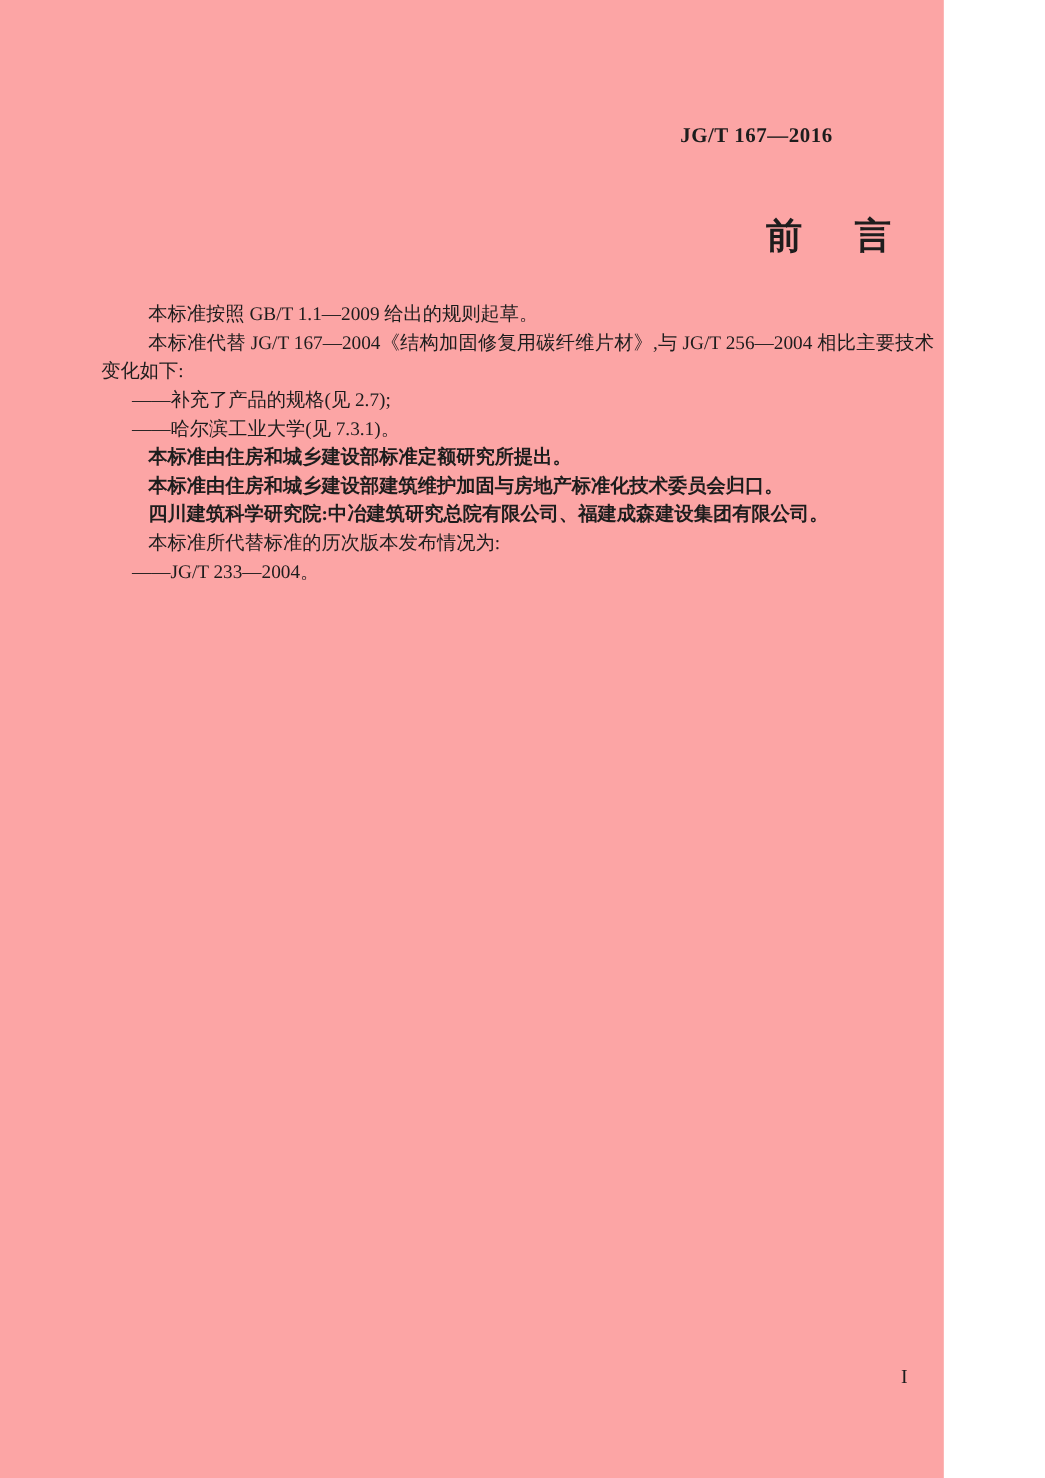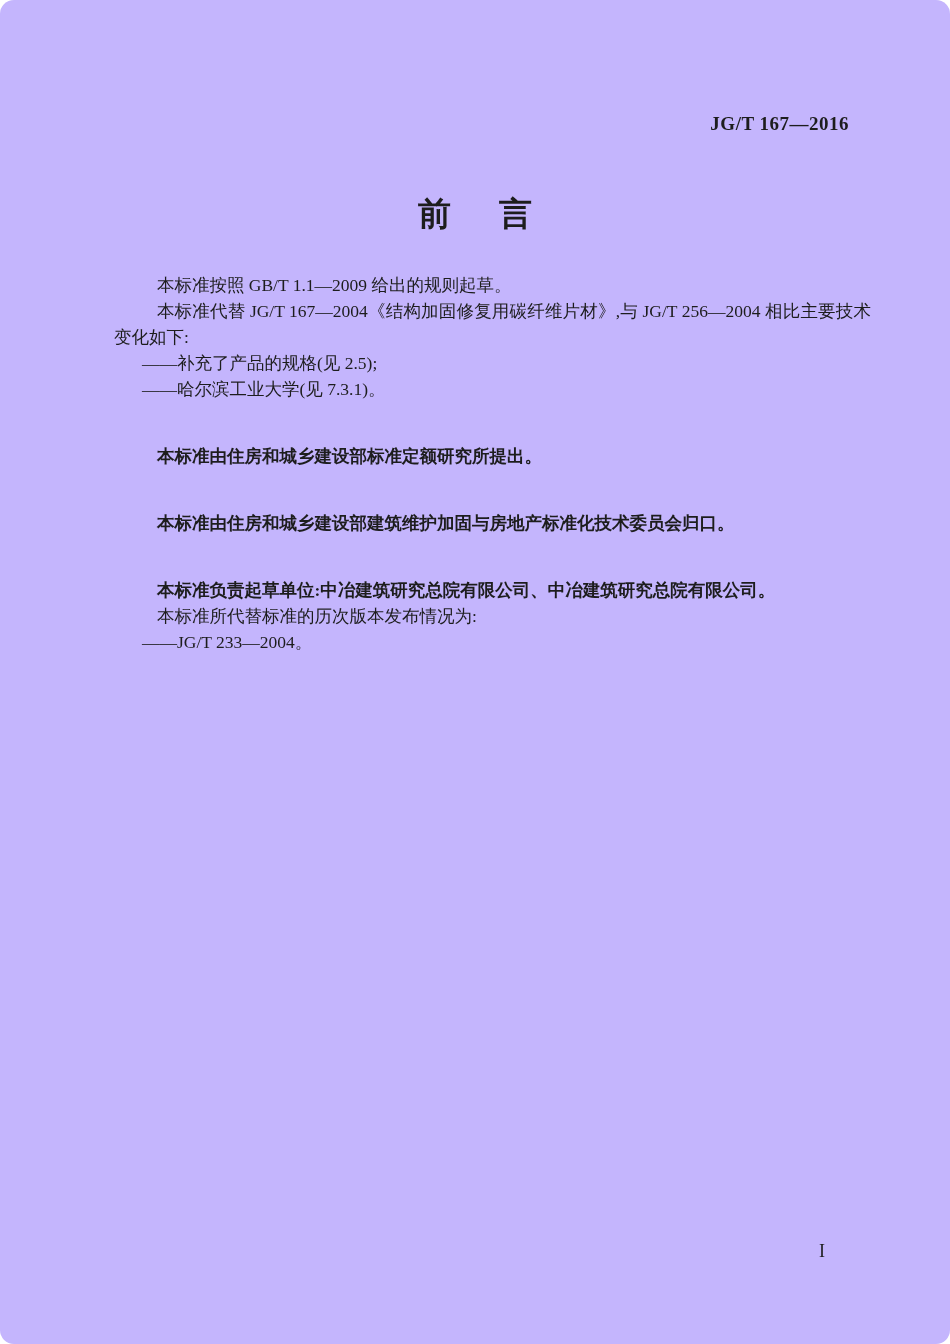--- a/index.html
+++ b/index.html
@@ -5,67 +5,65 @@
   * { margin: 0; padding: 0; box-sizing: border-box; }
   html, body {
     width: 950px;
     height: 1344px;
     background: #ffffff;
     font-family: "Liberation Serif", "DejaVu Serif", serif;
     color: #1d1d1d;
   }
   .page {
     position: relative;
-    width: 950px;
+    width: 858px;
     height: 1344px;
-    background: #c4b5fd;
+    background: #fca5a5;
     overflow: hidden;
-    border-radius: 14px;
   }
   .header-code {
     position: absolute;
     top: 113px;
     right: 101px;
     font-size: 19px;
     font-weight: bold;
     letter-spacing: 0.5px;
     font-family: "Liberation Serif", "DejaVu Serif", serif;
   }
   .doc-title {
     position: absolute;
     top: 192px;
     left: 0;
     width: 100%;
-    text-align: center;
+    text-align: right;
     font-size: 33px;
     font-weight: bold;
     font-family: "Liberation Sans", "DejaVu Sans", sans-serif;
     letter-spacing: 1.45em;
     padding-left: 1.45em; 
     white-space: nowrap;
   }
   .body-text {
     position: absolute;
     top: 272px;
-    left: 114px;
+    left: 92px;
     width: 757px;
     font-size: 17.5px;
     line-height: 26px;
     text-align: justify;
     text-justify: inter-ideograph;
   }
   .para {
     text-indent: 2.45em;
   }
   .para.dash {
     text-indent: 1.6em;
   }
   .para.strong {
     font-weight: 600;
-    margin-top: 41px;
   }
   .page-number {
     position: absolute;
     top: 1241px;
     left: 808px;
     width: 28px;
     text-align: center;
     font-size: 18px;
   }
 </style>
@@ -74,24 +72,24 @@
 
 <div class="page">
 
   <div class="header-code">JG/T 167—2016</div>
 
   <div class="doc-title">前言</div>
 
   <div class="body-text">
       <p class="para">本标准按照 GB/T 1.1—2009 给出的规则起草。</p>
       <p class="para">本标准代替 JG/T 167—2004《结构加固修复用碳纤维片材》,与 JG/T 256—2004 相比主要技术变化如下:</p>
-      <p class="para dash">——补充了产品的规格(见 2.5);</p>
+      <p class="para dash">——补充了产品的规格(见 2.7);</p>
       <p class="para dash">——哈尔滨工业大学(见 7.3.1)。</p>
       <p class="para strong">本标准由住房和城乡建设部标准定额研究所提出。</p>
       <p class="para strong">本标准由住房和城乡建设部建筑维护加固与房地产标准化技术委员会归口。</p>
-      <p class="para strong">本标准负责起草单位:中冶建筑研究总院有限公司、中冶建筑研究总院有限公司。</p>
+      <p class="para strong">四川建筑科学研究院:中冶建筑研究总院有限公司、福建成森建设集团有限公司。</p>
       <p class="para">本标准所代替标准的历次版本发布情况为:</p>
       <p class="para dash">——JG/T 233—2004。</p>
     </div>
 
   <div class="page-number">I</div>
 
 </div>
 
 </body></html>

